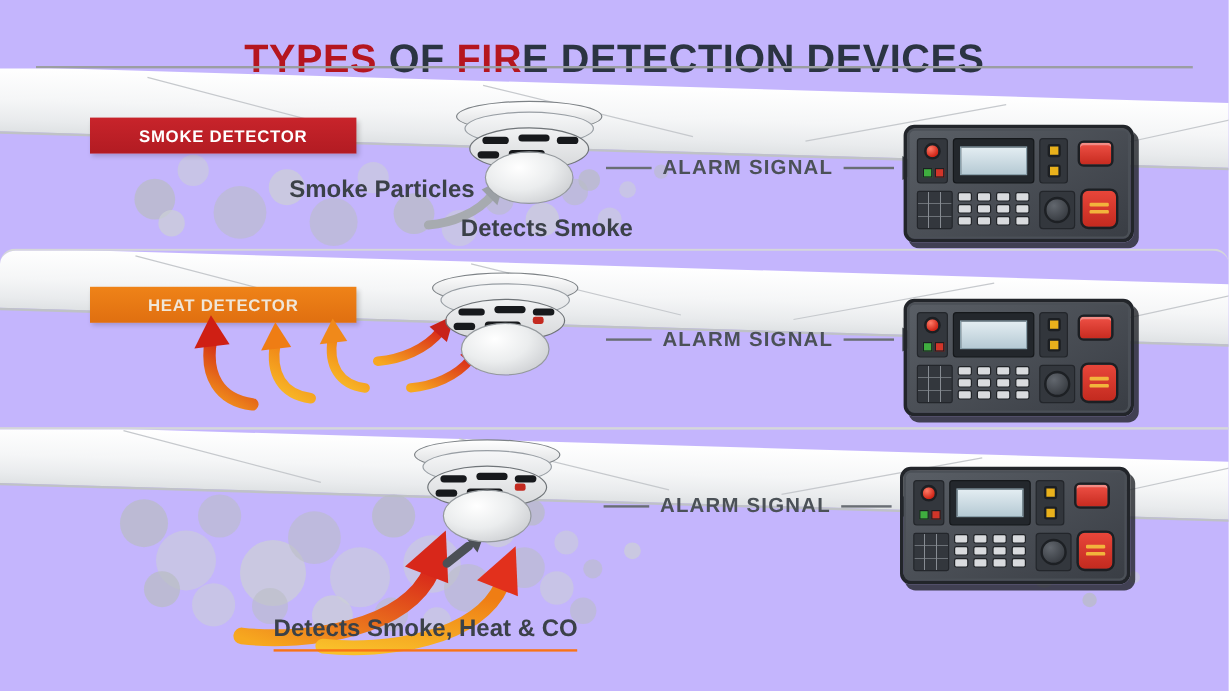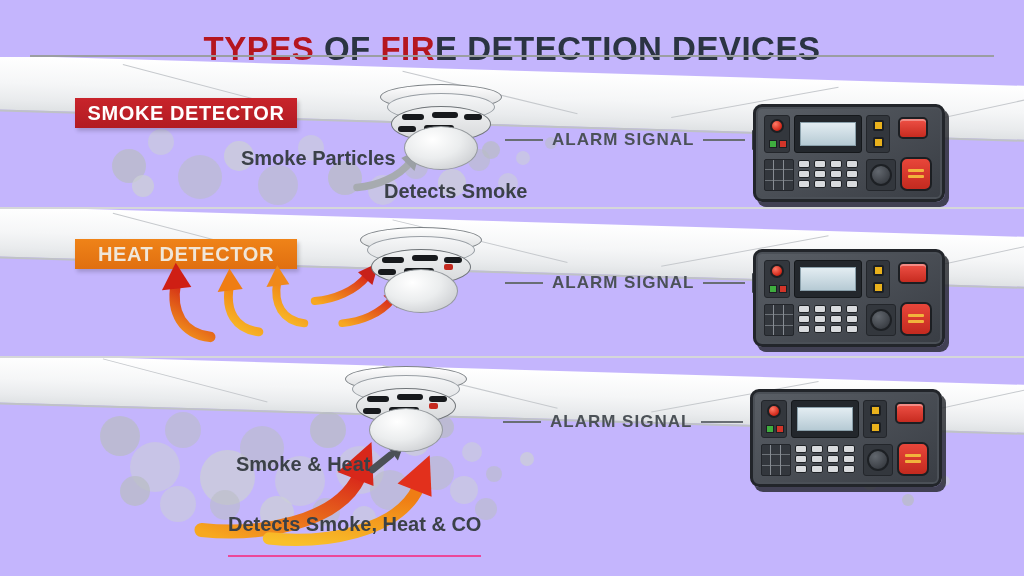--- a/index.html
+++ b/index.html
@@ -8,41 +8,41 @@
   
   .title{position:absolute;top:8px;left:0;width:100%;text-align:center;
          font-size:33px;font-weight:bold;letter-spacing:.5px;}
   .seg{white-space:pre;}
   .seg.red{color:#b5161f;}
   .seg.dark{color:#2b3442;}
   .title-rule{position:absolute;top:55px;left:30px;width:964px;height:2px;background:#9b9ea2;}
   
   .row{position:absolute;left:0;width:1024px;overflow:hidden;}
   .row.r1{top:57px;height:150px;}
-  .row.r2{top:207px;height:149px;border-top:2px solid #d5d7d9;}
+  .row.r2{top:207px;height:149px;border-top:2px solid #d5d7d9;border-radius:13px;}
   .row.r3{top:356px;height:220px;border-top:2px solid #d5d7d9;}
   
   .ceiling{position:absolute;left:-30px;right:-30px;background:
            linear-gradient(180deg,#ffffff 0%,#f5f6f7 50%,#e9ebed 82%,#dfe2e4 100%);
            border-bottom:2px solid #bfc2c6;transform:rotate(1.7deg);transform-origin:20% 50%;}
   .r1 .ceiling{top:4px;height:54px;}
   .r2 .ceiling{top:3px;height:50px;}
   .r3 .ceiling{top:2px;height:48px;}
   .seam{position:absolute;height:1px;background:#c6c9cd;}
   
   .badge{position:absolute;height:30px;display:flex;align-items:center;justify-content:center;
-         font-weight:bold;font-size:20px;letter-spacing:.6px;box-shadow:2px 3px 4px rgba(0,0,0,.18);}
+         font-weight:bold;font-size:14px;letter-spacing:.6px;box-shadow:2px 3px 4px rgba(0,0,0,.18);}
   .badge.smoke{left:75px;top:41px;width:222px;background:linear-gradient(180deg,#c8242b,#b21b22);color:#ffffff;}
   .badge.heat{left:75px;top:30px;width:222px;background:linear-gradient(180deg,#ef8318,#e06f10);color:#f0e6d8;}
   .badge.multi{left:68px;top:23px;width:246px;background:#f2c04a;color:#333b46;border:2px solid #c3953a;font-size:18px;}
   
   .puff{position:absolute;border-radius:50%;}
   
   .lbl{position:absolute;font-weight:bold;color:#3b4148;font-size:20px;white-space:nowrap;}
-  .lbl.underline{border-bottom:2px solid #ec4899;padding-bottom:19px;}
+  .lbl.underline{border-bottom:2px solid #f97316;padding-bottom:5px;}
   
   .alarm{position:absolute;display:flex;align-items:center;height:22px;}
   .a-line{width:38px;height:2px;background:#696e74;margin-right:9px;}
   .a-line2{width:42px;height:2px;background:#696e74;margin:0 7px 0 9px;}
   .a-text{font-weight:bold;font-size:17px;letter-spacing:1px;color:#4b5157;}
   .a-head{width:0;height:0;border-left:18px solid #3e434a;border-top:10px solid transparent;border-bottom:10px solid transparent;}
   
   .detector{position:absolute;width:124px;height:94px;}
   .det-plate{position:absolute;left:2px;top:0;width:120px;height:24px;border-radius:50%;
              background:linear-gradient(180deg,#ffffff,#d9dbdd);border:1.5px solid #7d8286;}
@@ -351,21 +351,20 @@
       <span class="slot" style="left:10px;top:7px;width:22px;"></span>
       <span class="slot" style="left:40px;top:5px;width:26px;"></span>
       <span class="slot" style="left:72px;top:7px;width:18px;"></span>
       <span class="slot" style="left:6px;top:19px;width:18px;"></span>
       <span class="slot" style="left:32px;top:18px;width:30px;height:7px;"></span>
       <span class="det-led"></span>
     </div>
     <div class="det-dome"></div>
   </div>
 </div>
-    <div class="lbl" style="left:236px;top:95px;">Smoke &amp; Heat</div>
     <div class="lbl underline" style="left:228px;top:155px;">Detects Smoke, Heat &amp; CO</div>
     <div class="alarm" style="left:503px;top:53px;">
       <span class="a-line"></span>
       <span class="a-text">ALARM SIGNAL</span>
       <span class="a-line2"></span>
       <span class="a-head"></span>
     </div>
     <div style="position:absolute;left:750px;top:31px;">
   <div class="panel">
     <div class="p-left">

